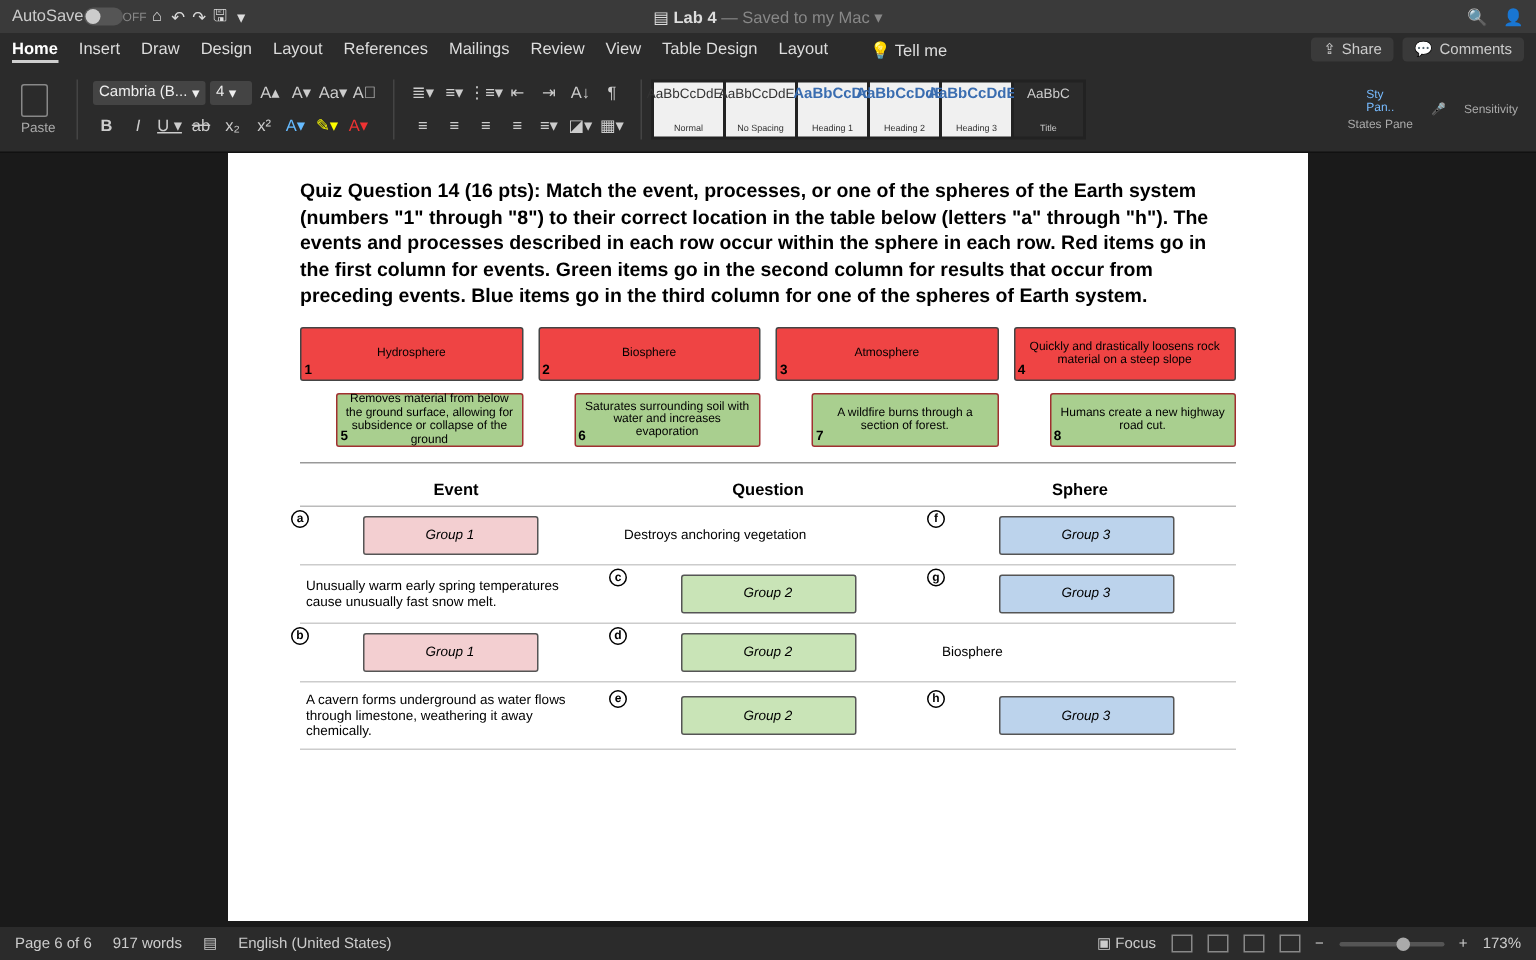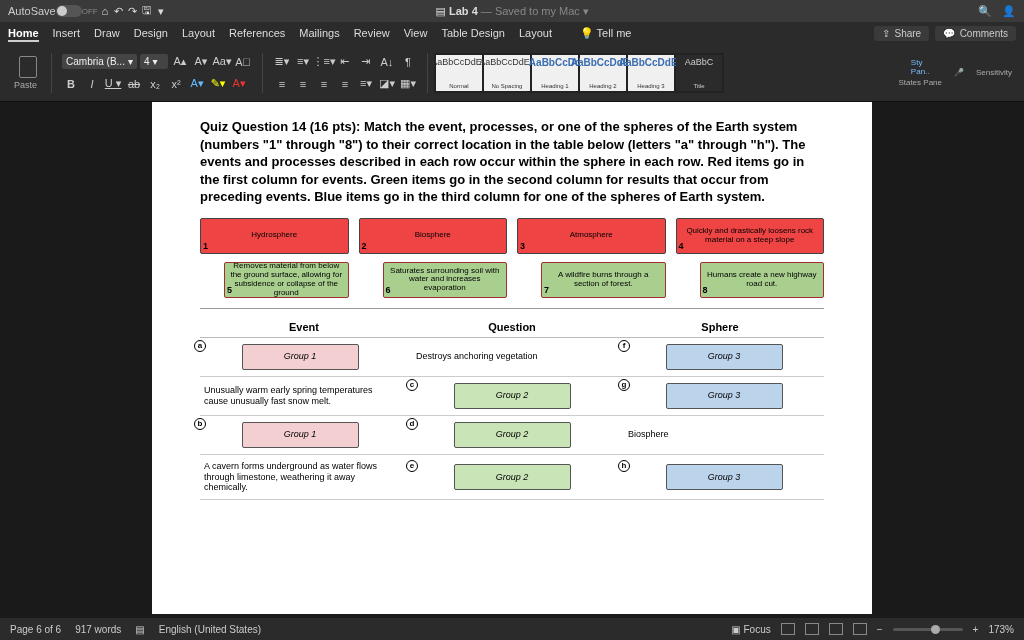--- a/index.html
+++ b/index.html
@@ -13,21 +13,21 @@
 .titlebar .center .sub { color: #888; }
 .titlebar .right { margin-left: auto; display: flex; gap: 10px; }
 .menubar { height: 22px; background: #2b2b2b; display: flex; align-items: center; padding: 0 8px; gap: 14px; font-size: 11px; }
 .menubar .menu-item { color: #ddd; }
 .menubar .menu-item.active { border-bottom: 2px solid #cfcfcf; padding-bottom: 1px; font-weight: 600; color: #fff; }
 .menubar .right-btns { margin-left: auto; display: flex; gap: 6px; }
 .menubar .btn { background: #3a3a3a; padding: 2px 8px; border-radius: 3px; color: #ccc; font-size: 10px; display: inline-flex; align-items: center; gap: 4px; }
 .ribbon { height: 58px; background: #2b2b2b; border-bottom: 1px solid #111; display: flex; align-items: center; padding: 0 6px; gap: 4px; }
 .ribbon .group { display: flex; align-items: center; gap: 3px; padding: 0 4px; }
 .ribbon .vsep { width: 1px; height: 40px; background: #444; margin: 0 2px; }
-.paste-btn { display: flex; flex-direction: column; align-items: flex-end; gap: 2px; padding: 2px 4px; }
+.paste-btn { display: flex; flex-direction: column; align-items: flex-start; gap: 2px; padding: 2px 4px; }
 .paste-btn .clip { width: 18px; height: 22px; border: 1px solid #888; border-radius: 2px; position: relative; }
 .paste-btn .lbl { font-size: 9px; color: #aaa; }
 .font-sel { background: #444; color: #eee; padding: 2px 4px; border-radius: 2px; font-size: 10px; display: inline-flex; align-items: center; gap: 3px; min-width: 70px; }
 .small-btn { width: 18px; height: 18px; display: inline-flex; align-items: center; justify-content: center; color: #ccc; font-size: 11px; }
 .small-btn.b { font-weight: bold; }
 .small-btn.i { font-style: italic; }
 .small-btn.u { text-decoration: underline; }
 .style-gallery { display: flex; gap: 2px; align-items: stretch; background: #222; padding: 2px; }
 .style-chip { width: 46px; height: 36px; background: #f0f0f0; color: #333; font-size: 7px; display: flex; flex-direction: column; align-items: center; justify-content: space-between; padding: 2px 1px; }
 .style-chip.dark { background: #2b2b2b; color: #ccc; }

